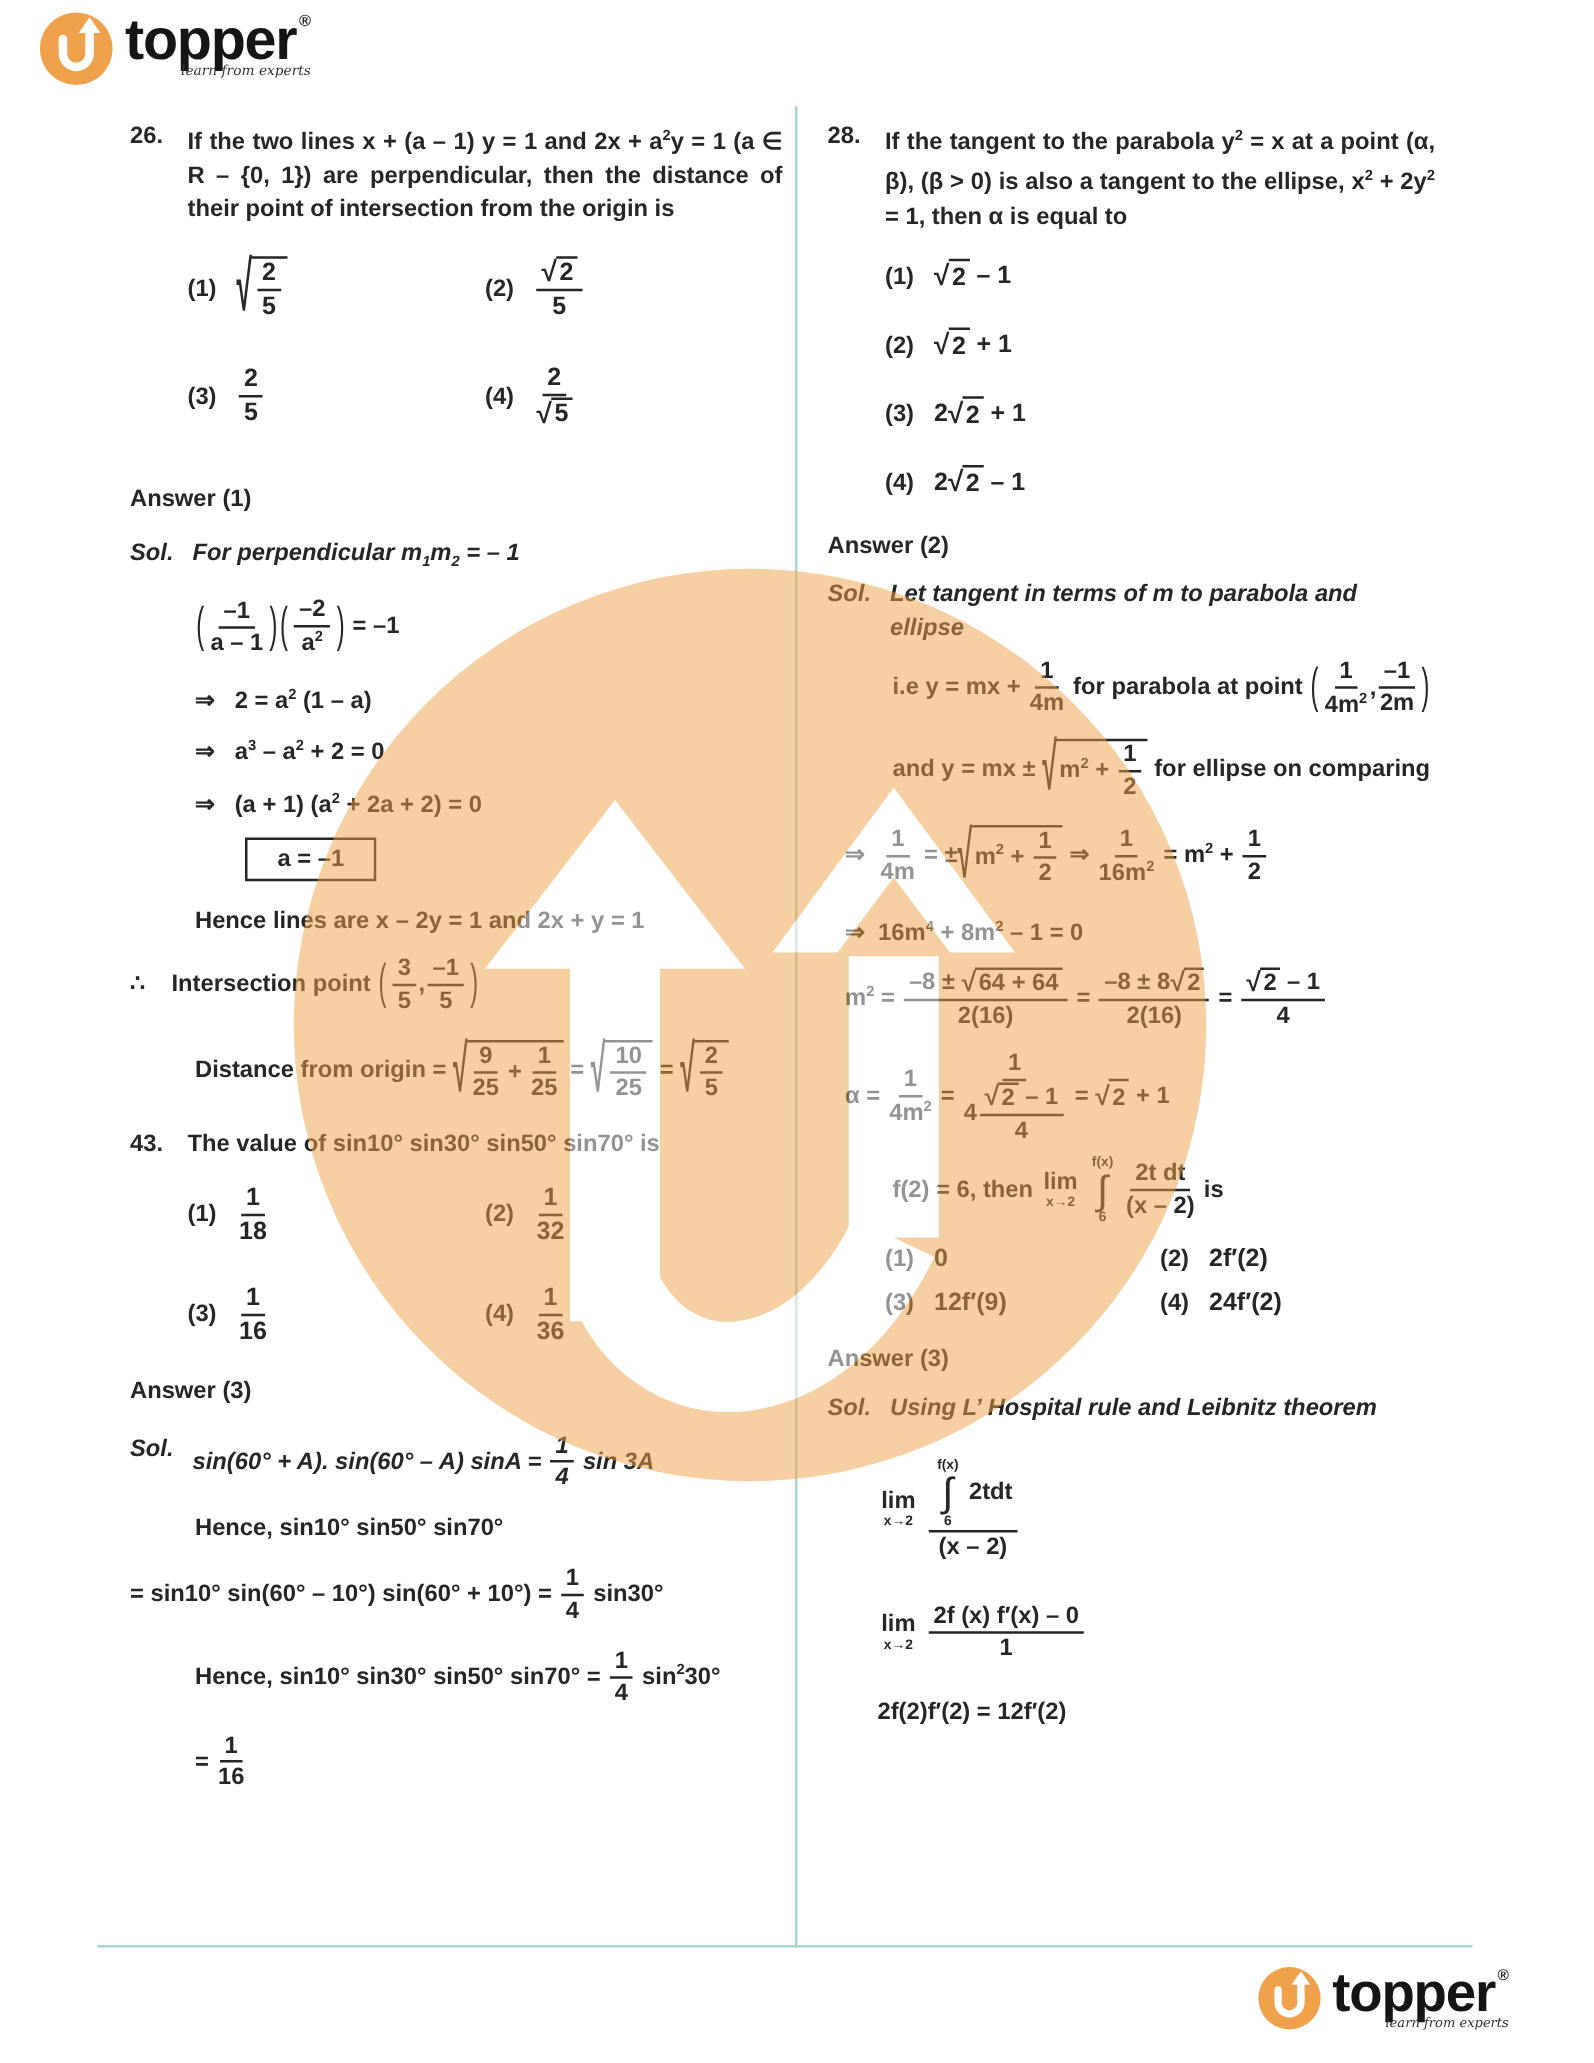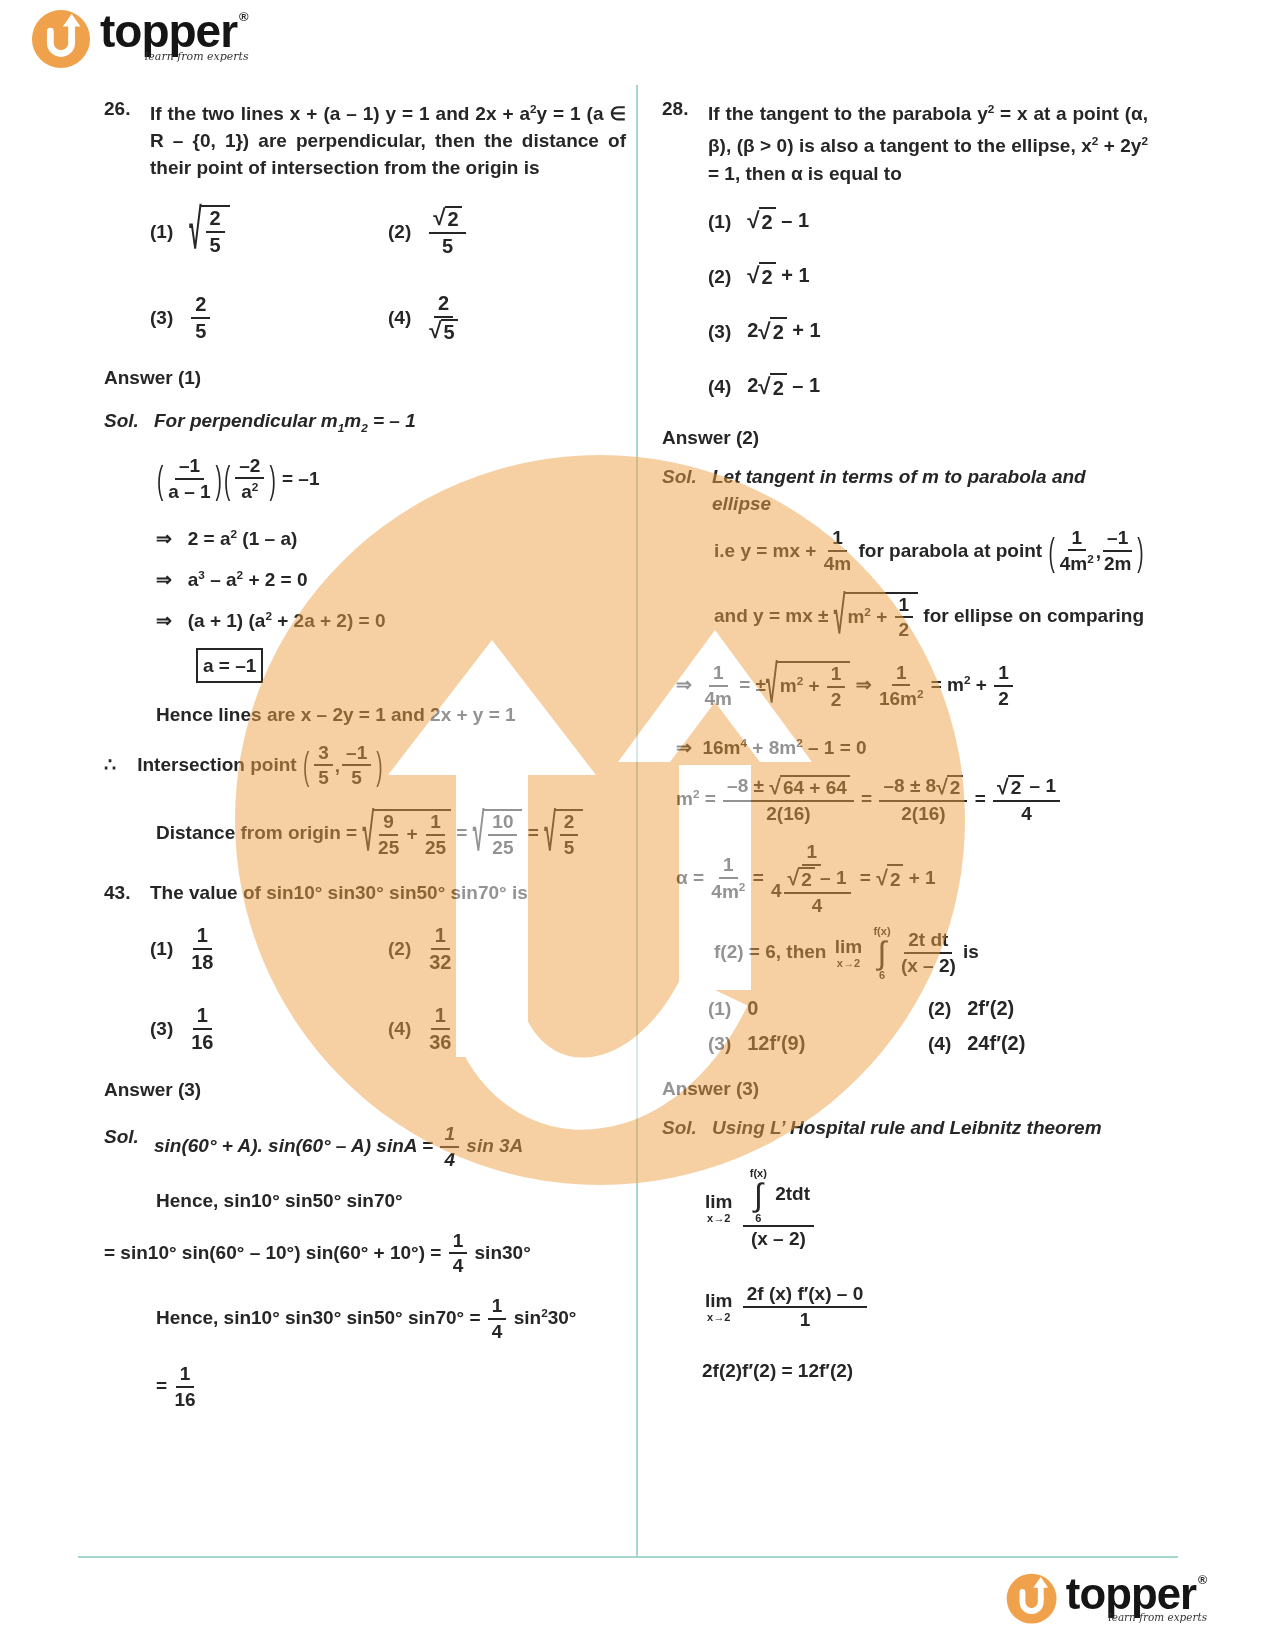--- a/index.html
+++ b/index.html
@@ -41,21 +41,21 @@
   .frac .num{border-bottom:2px solid currentColor;padding:0 4px 1px;}
   .frac .den{padding-top:1px;}
   sup,sub{font-size:0.62em;font-weight:700;}
   .sqrt{display:inline-flex;align-items:center;white-space:nowrap;vertical-align:middle;}
   .rsign{font-size:1.12em;line-height:1;margin-right:-1px;}
   .sqrt.tall .rsign{transform:scaleY(2.5);}
   .rad{border-top:2px solid currentColor;padding:0 3px;}
   .paren{display:inline-flex;align-items:center;vertical-align:middle;}
   .paren::before{content:"(";display:inline-block;transform:scaleY(2.05);font-weight:400;margin:0 3px 0 1px;}
   .paren::after{content:")";display:inline-block;transform:scaleY(2.05);font-weight:400;margin:0 1px 0 3px;}
-  .boxed{border:2px solid #262626;padding:2px 5px;display:inline-block;}
+  .boxed{border:2px solid #262626;padding:2px 24px;display:inline-block;}
   .vstack{display:inline-flex;flex-direction:column;align-items:center;vertical-align:middle;
           line-height:1.05;margin:0 3px;}
   .vstack .vt,.vstack .vb{font-size:0.58em;line-height:1.1;}
   .big{font-size:1.7em;line-height:1;font-weight:400;}
   
   .watermark{position:absolute;left:0;top:0;width:1275px;height:1650px;z-index:5;
              opacity:.5;pointer-events:none;}
 </style>
 </head>
 <body>
@@ -123,21 +123,21 @@
         <span class="optmath"><span class="frac">
               <span class="num">2</span>
               <span class="den"><span class="sqrt">
                   <span class="rsign">√</span>
                   <span class="rad">5</span>
                 </span></span>
             </span></span>
       </div>
     </div>
 
-    <div class="mline" style="margin-top:20px;">Answer (1)</div>
+    <div class="mline" style="margin-top:43px;">Answer (1)</div>
 
     <div class="solrow" style="margin-top:16px;">
       <span class="sollabel">Sol.</span>
       <span>For perpendicular m<sub>1</sub>m<sub>2</sub> = – 1</span>
     </div>
 
     <div class="mline ind" style="margin-top:14px;"><span class="paren">
           <span class="frac">
             <span class="num">–1</span>
             <span class="den">a – 1</span>

